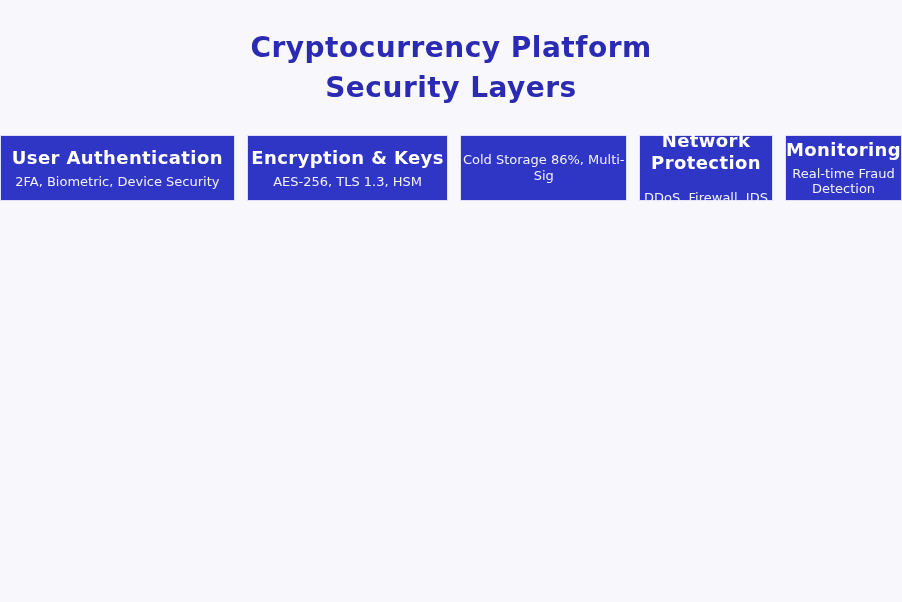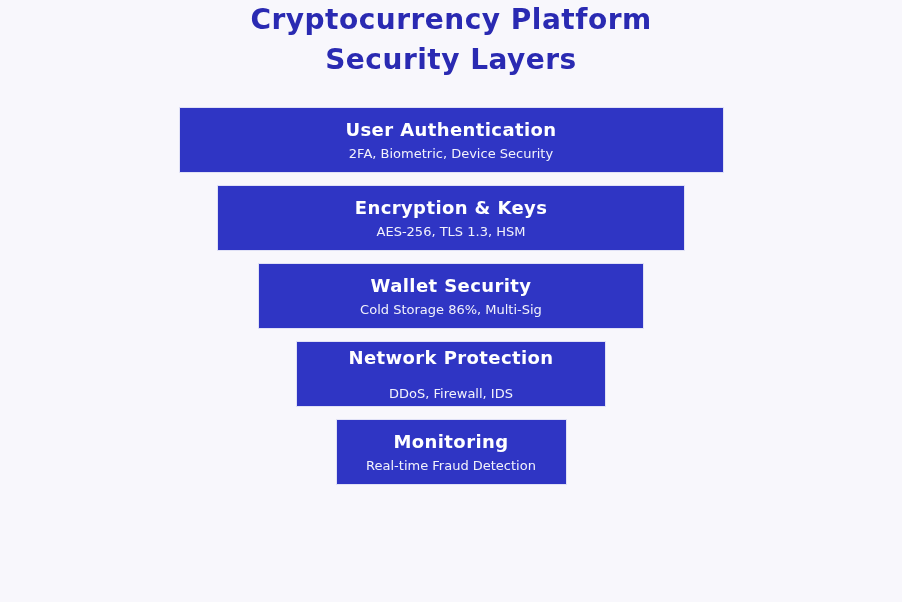--- a/index.html
+++ b/index.html
@@ -10,32 +10,33 @@
     overflow: hidden;
     background: var(--bg, #f8f7fc);
     font-family: "DejaVu Sans", "Liberation Sans", sans-serif;
   }
   .canvas {
     width: 902px;
     height: 602px;
     position: relative;
   }
   .chart-title {
-    margin: 0;
+    margin: 15px;
+    padding-top: 13px;
     text-align: center;
     font-size: 28px;
     font-weight: bold;
     line-height: 1.43;
     color: var(--title-color, #2a2ab2);
     letter-spacing: 0.5px;
   }
   .funnel {
     margin-top: 27px;
     display: flex;
-    flex-direction: column;
+    flex-direction: row;
     align-items: center;
     gap: 12px;
   }
   .layer {
     box-sizing: border-box;
     height: 66px;
     background: var(--accent, #2f35c4);
     border: 1.5px solid rgba(255,255,255,0.85);
     display: flex;
     flex-direction: column;
@@ -67,21 +68,20 @@
     <div class="layer-label">User Authentication</div>
     <div class="layer-detail">2FA, Biometric, Device Security</div>
   </div>
 
   <div class="layer" style="width: 468px; align-items: center;">
     <div class="layer-label">Encryption &amp; Keys</div>
     <div class="layer-detail">AES-256, TLS 1.3, HSM</div>
   </div>
 
   <div class="layer" style="width: 386px;">
-    <div class="layer-label">Wallet Security</div>
     <div class="layer-detail">Cold Storage 86%, Multi-Sig</div>
   </div>
 
   <div class="layer" style="width: 310px; gap: 17px;">
     <div class="layer-label">Network Protection</div>
     <div class="layer-detail">DDoS, Firewall, IDS</div>
   </div>
 
   <div class="layer" style="width: 231px;">
     <div class="layer-label">Monitoring</div>

